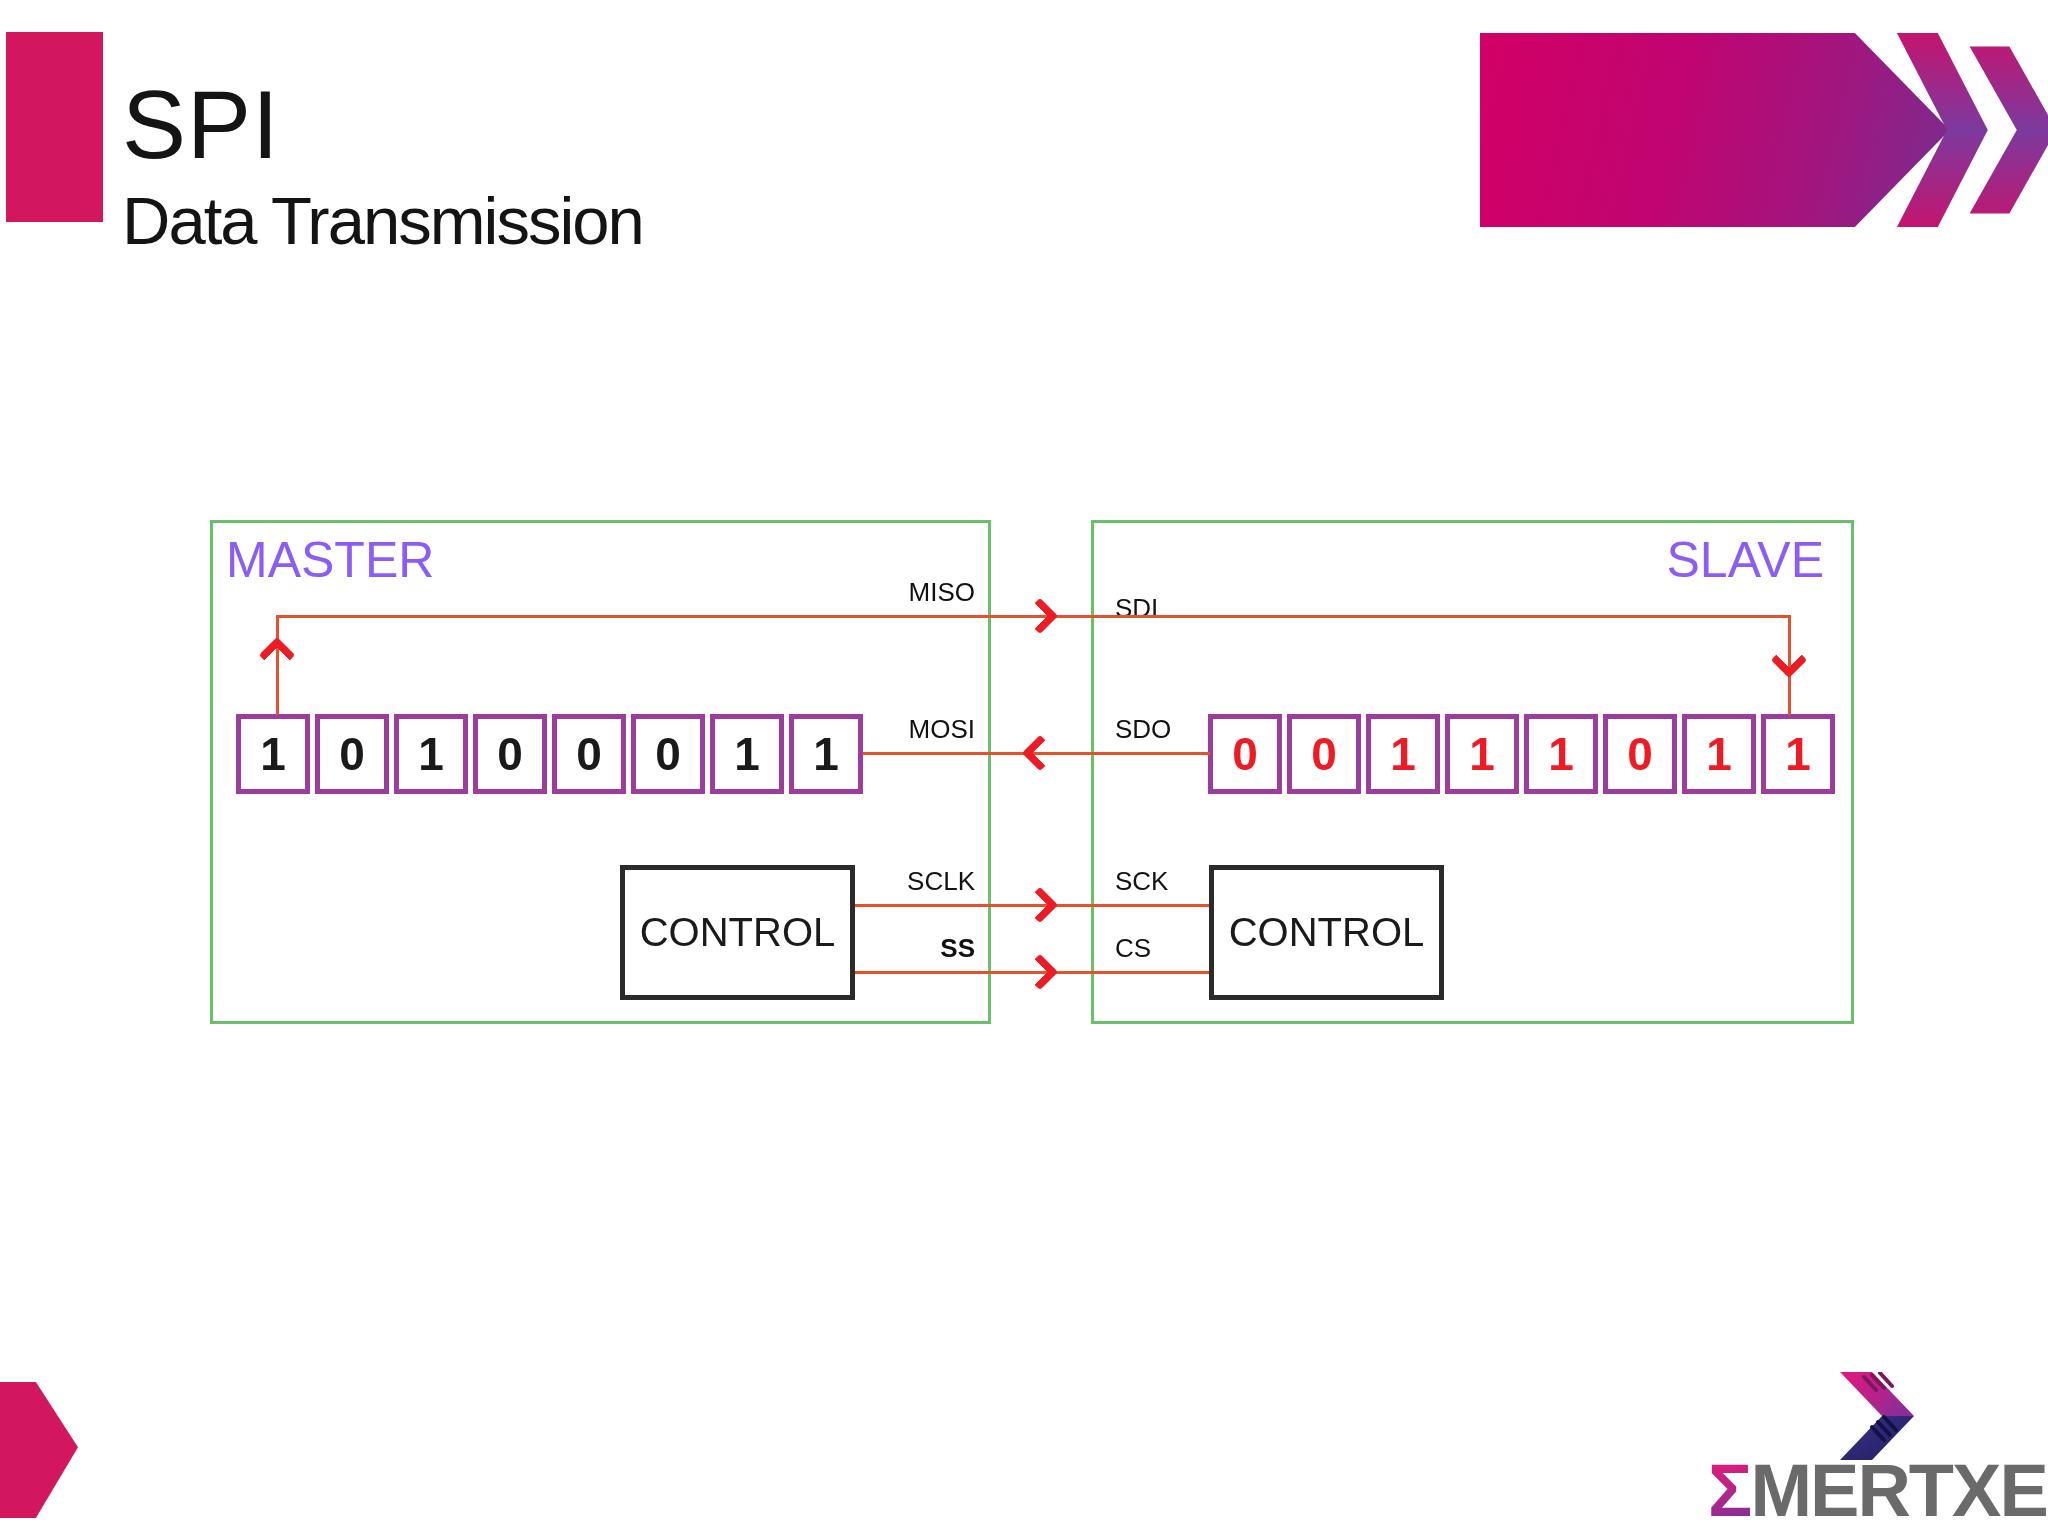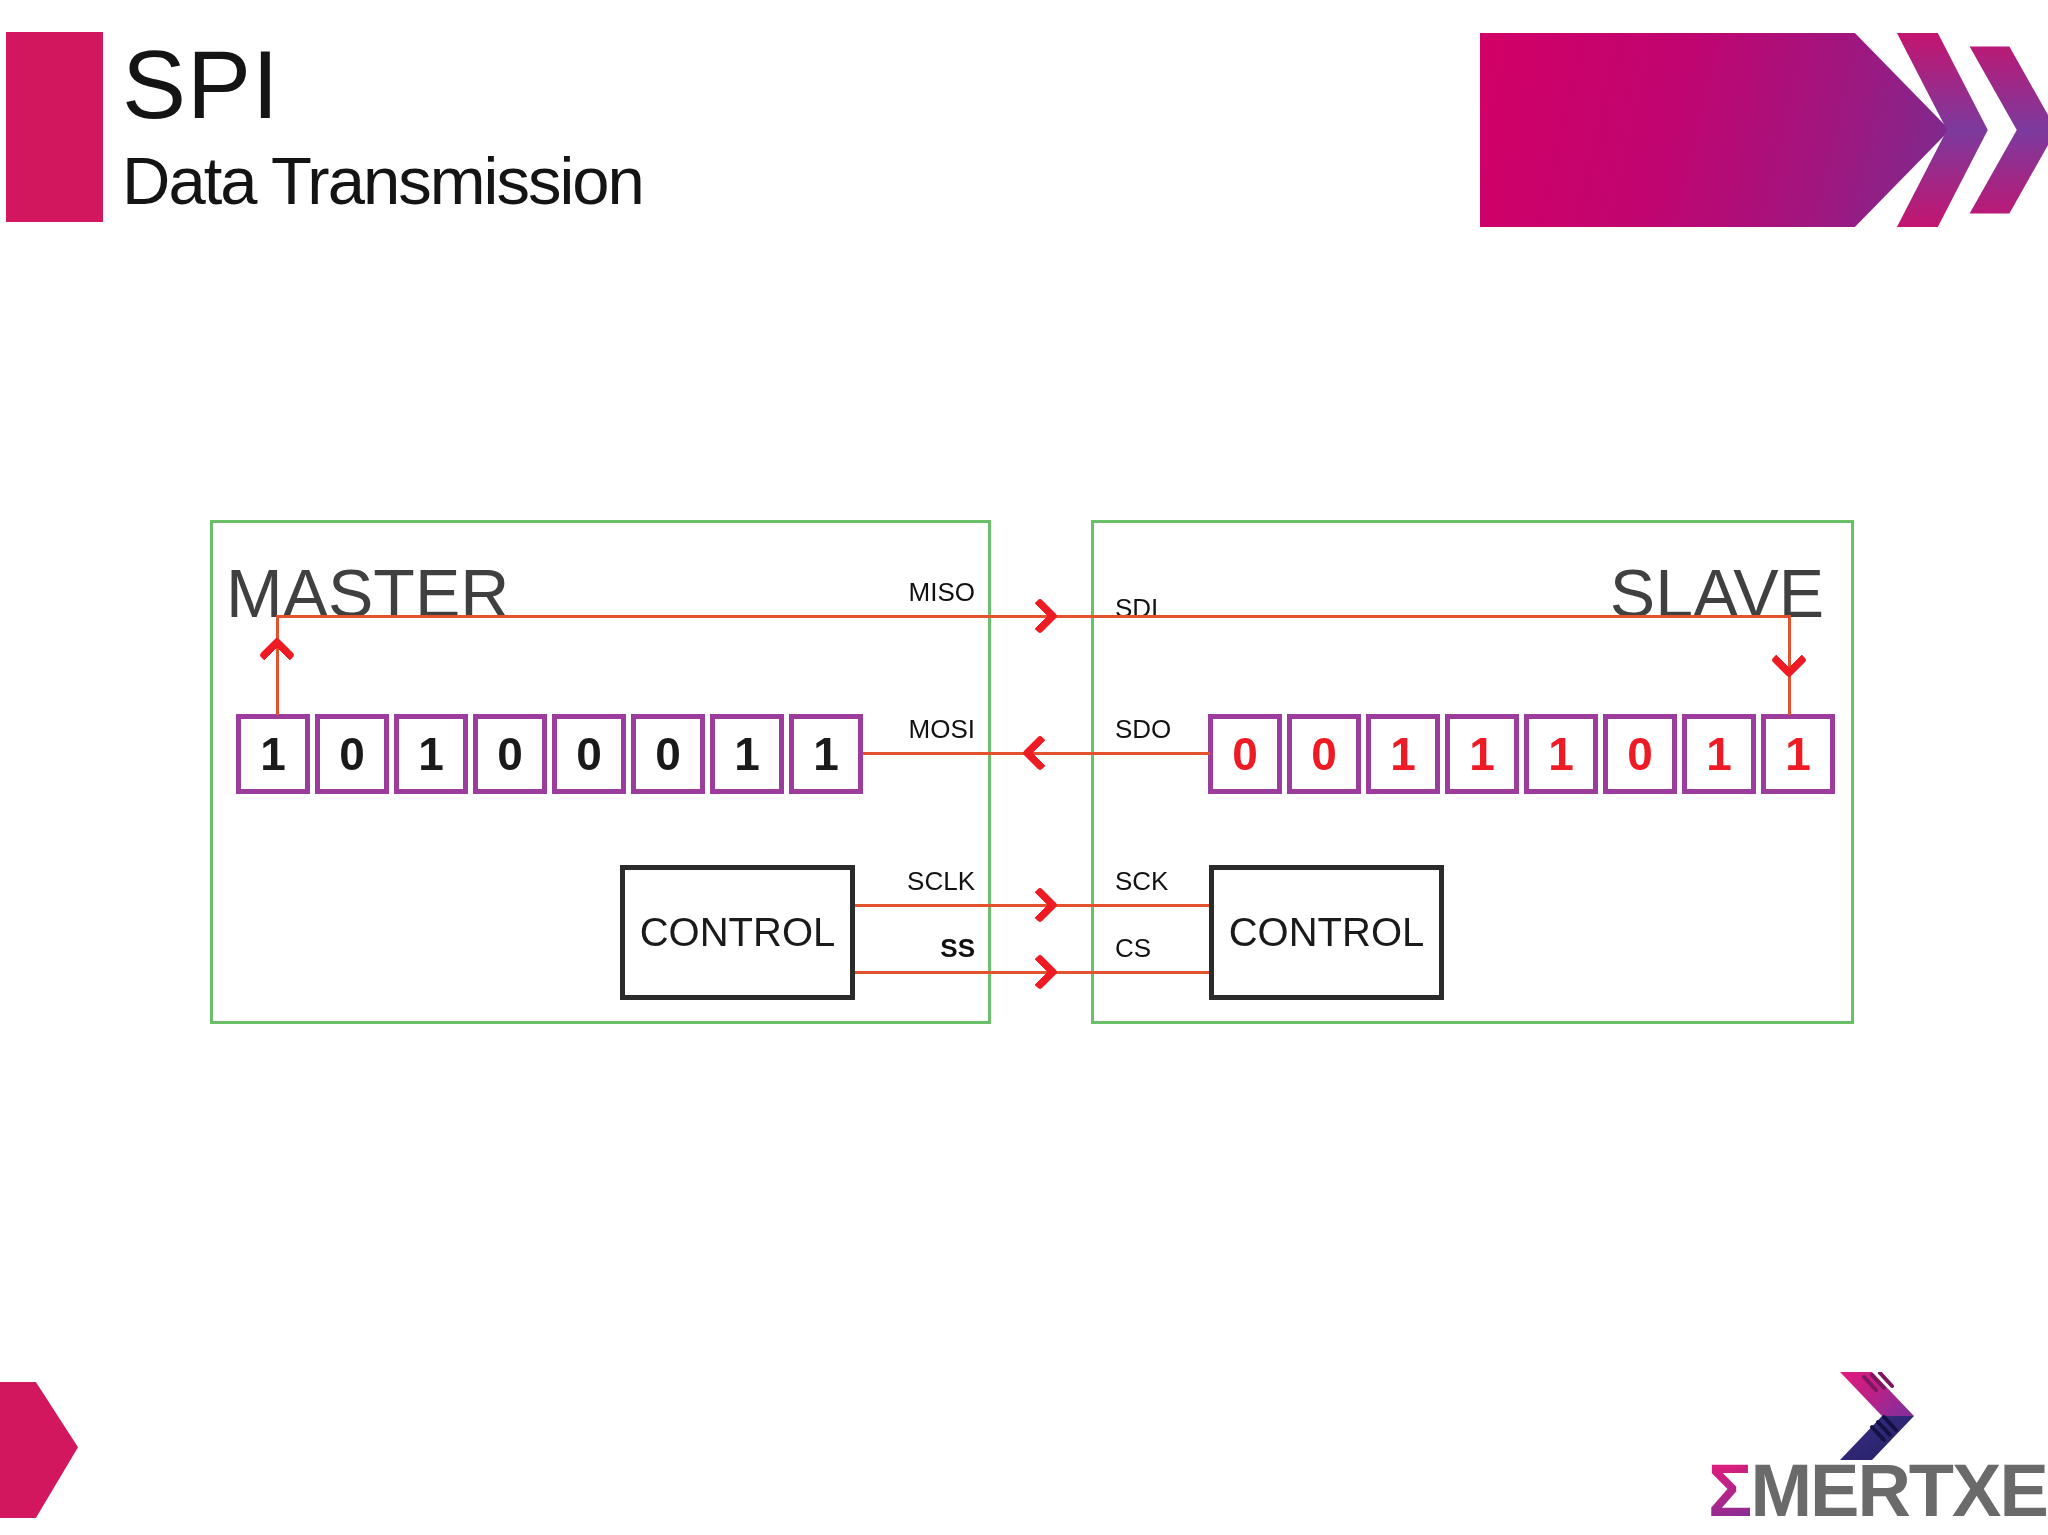--- a/index.html
+++ b/index.html
@@ -7,21 +7,21 @@
     width: 2048px; height: 1535px; position: relative; overflow: hidden;
     font-family: "Liberation Sans", sans-serif;
   }
 
   
   .accent-bar {
     position: absolute; left: 6px; top: 32px; width: 97px; height: 190px;
     background: #d3175f;
   }
   .title-block { position: absolute; left: 122px; top: 30px; color: #141414; }
-  .title-main  { font-size: 96px; line-height: 110px; font-weight: 400; letter-spacing: 1px; }
+  .title-main  { font-size: 96px; line-height: 110px; font-weight: 400; letter-spacing: 1px; margin-top: 40px; }
   .title-sub   { font-size: 67px; line-height: 70px; font-weight: 400; letter-spacing: -2px; margin-top: 6px; }
 
   
   .tr-graphic { position: absolute; left: 1480px; top: 33px; width: 568px; height: 194px; }
   .tr-shape { position: absolute; inset: 0; }
   .tr-pent {
     clip-path: polygon(0% 0%, 66% 0%, 82.7% 50%, 66% 100%, 0% 100%);
     background: linear-gradient(103deg, #d20066 0%, #c00571 35%, #a2157e 60%, #5e3d9c 100%);
   }
   .tr-chev1 {
@@ -38,21 +38,21 @@
     position: absolute; left: 0; top: 1382px; width: 78px; height: 136px;
     clip-path: polygon(0% 0%, 46% 0%, 100% 48%, 46% 100%, 0% 100%);
     background: #d3175f;
   }
 
   
   .green-box { position: absolute; border: 3px solid #6abf69; background: transparent; z-index: 1; }
   .box-master { left: 210px; top: 520px; width: 775px; height: 498px; }
   .box-slave  { left: 1091px; top: 520px; width: 757px; height: 498px; }
 
-  .block-label { position: absolute; font-size: 68px; color: #404040; z-index: 4; margin-top: 23px; }
+  .block-label { position: absolute; font-size: 50px; color: #8b5cf6; z-index: 4; }
   .label-master { left: 226px; top: 531px; }
   .label-slave  { left: 1560px; top: 531px; width: 264px; text-align: right; }
 
   .register { position: absolute; top: 714px; display: flex; gap: 5px; z-index: 4; }
   .reg-master { left: 236px; }
   .reg-slave  { left: 1208px; }
   .cell {
     width: 64px; height: 70px; border: 5px solid #9c3d9e; background: #ffffff;
     display: flex; align-items: center; justify-content: center;
     font-size: 46px; font-weight: bold;

